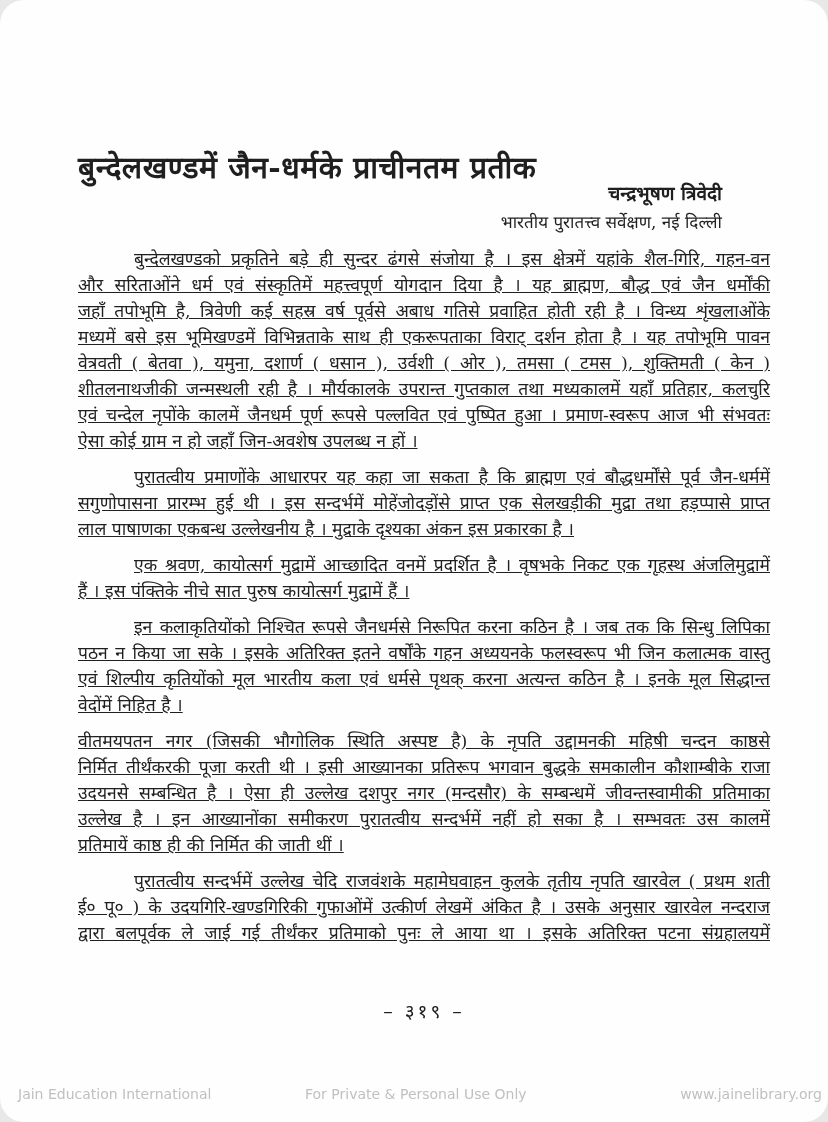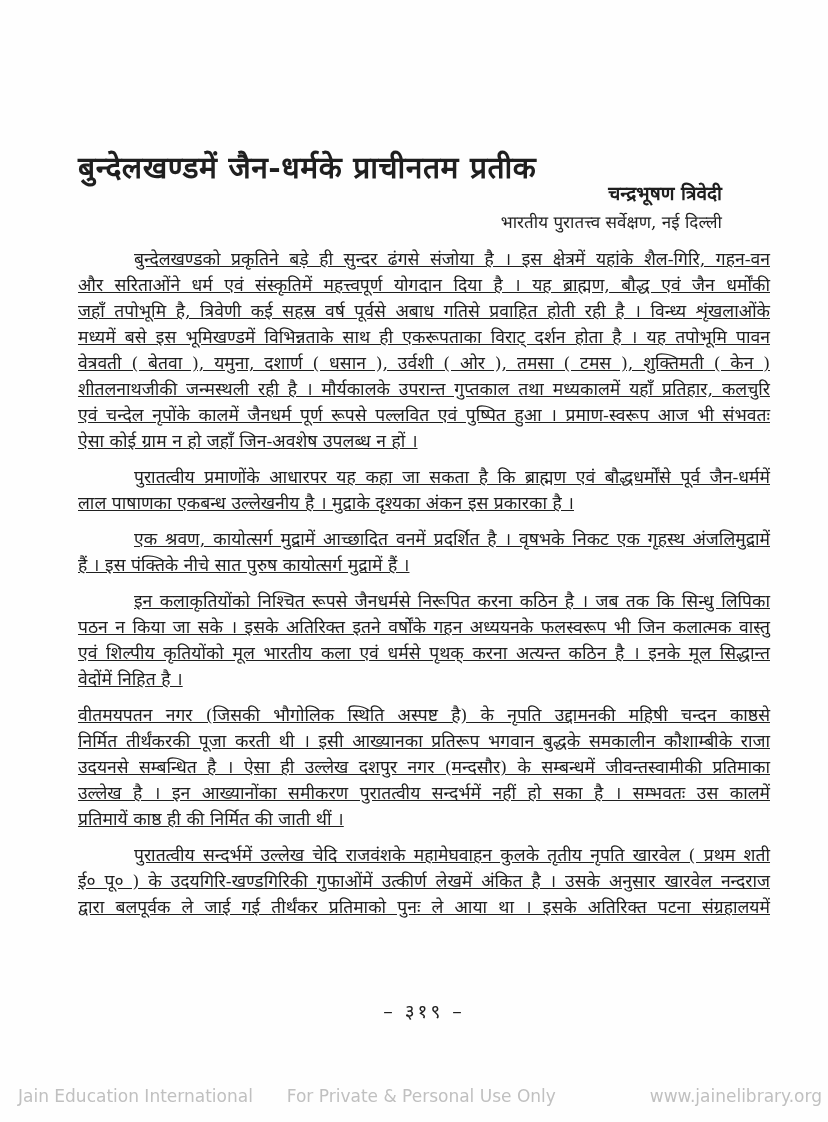--- a/index.html
+++ b/index.html
@@ -5,20 +5,21 @@
   html, body { margin: 0; padding: 0; background: #e8e8e8; }
   .page {
     position: relative;
     width: 828px;
     height: 1122px;
     margin: 0 auto;
     background: #fefefe;
     color: #1f1f1f;
     font-family: "DejaVu Serif", "Liberation Serif", serif;
     overflow: hidden;
+    border-radius: 24px;
   }
   .article-title {
     position: absolute;
     left: 78px;
     top: 126px;
     width: 560px;
     font-size: 30px;
     font-weight: bold;
     letter-spacing: 0.5px;
     white-space: nowrap;
@@ -61,21 +62,21 @@
     position: absolute;
     left: 0;
     top: 1086px;
     width: 828px;
     box-sizing: border-box;
     padding: 0 6px 0 18px;
     display: flex;
     justify-content: space-between;
     align-items: baseline;
     font-family: "DejaVu Sans", "Liberation Sans", sans-serif;
-    font-size: 17px;
+    font-size: 14px;
     color: #c0c0c0;
     gap: 44px;
   }
   .scan-footer .center { margin-left: -60px; }
 </style>
 </head>
 <body>
 
 <div class="page">
 
@@ -94,20 +95,21 @@
       <div class="ln">जहाँ तपोभूमि है, त्रिवेणी कई सहस्र वर्ष पूर्वसे अबाध गतिसे प्रवाहित होती रही है । विन्ध्य शृंखलाओंके</div>
       <div class="ln">मध्यमें बसे इस भूमिखण्डमें विभिन्नताके साथ ही एकरूपताका विराट् दर्शन होता है । यह तपोभूमि पावन</div>
       <div class="ln">वेत्रवती ( बेतवा ), यमुना, दशार्ण ( धसान ), उर्वशी ( ओर ), तमसा ( टमस ), शुक्तिमती ( केन )</div>
       <div class="ln">शीतलनाथजीकी जन्मस्थली रही है । मौर्यकालके उपरान्त गुप्तकाल तथा मध्यकालमें यहाँ प्रतिहार, कलचुरि</div>
       <div class="ln">एवं चन्देल नृपोंके कालमें जैनधर्म पूर्ण रूपसे पल्लवित एवं पुष्पित हुआ । प्रमाण-स्वरूप आज भी संभवतः</div>
       <div class="ln plain">ऐसा कोई ग्राम न हो जहाँ जिन-अवशेष उपलब्ध न हों ।</div>
     </div>
 
     <div class="para">
       <div class="ln indent">पुरातत्वीय प्रमाणोंके आधारपर यह कहा जा सकता है कि ब्राह्मण एवं बौद्धधर्मोंसे पूर्व जैन-धर्ममें</div>
+      <div class="ln">सगुणोपासना प्रारम्भ हुई थी । इस सन्दर्भमें मोहेंजोदड़ोंसे प्राप्त एक सेलखड़ीकी मुद्रा तथा हड़प्पासे प्राप्त</div>
       <div class="ln plain">लाल पाषाणका एकबन्ध उल्लेखनीय है । मुद्राके दृश्यका अंकन इस प्रकारका है ।</div>
     </div>
 
     <div class="para">
       <div class="ln indent">एक श्रवण, कायोत्सर्ग मुद्रामें आच्छादित वनमें प्रदर्शित है । वृषभके निकट एक गृहस्थ अंजलिमुद्रामें</div>
       <div class="ln plain">हैं । इस पंक्तिके नीचे सात पुरुष कायोत्सर्ग मुद्रामें हैं ।</div>
     </div>
 
     <div class="para">
       <div class="ln indent">इन कलाकृतियोंको निश्चित रूपसे जैनधर्मसे निरूपित करना कठिन है । जब तक कि सिन्धु लिपिका</div>

